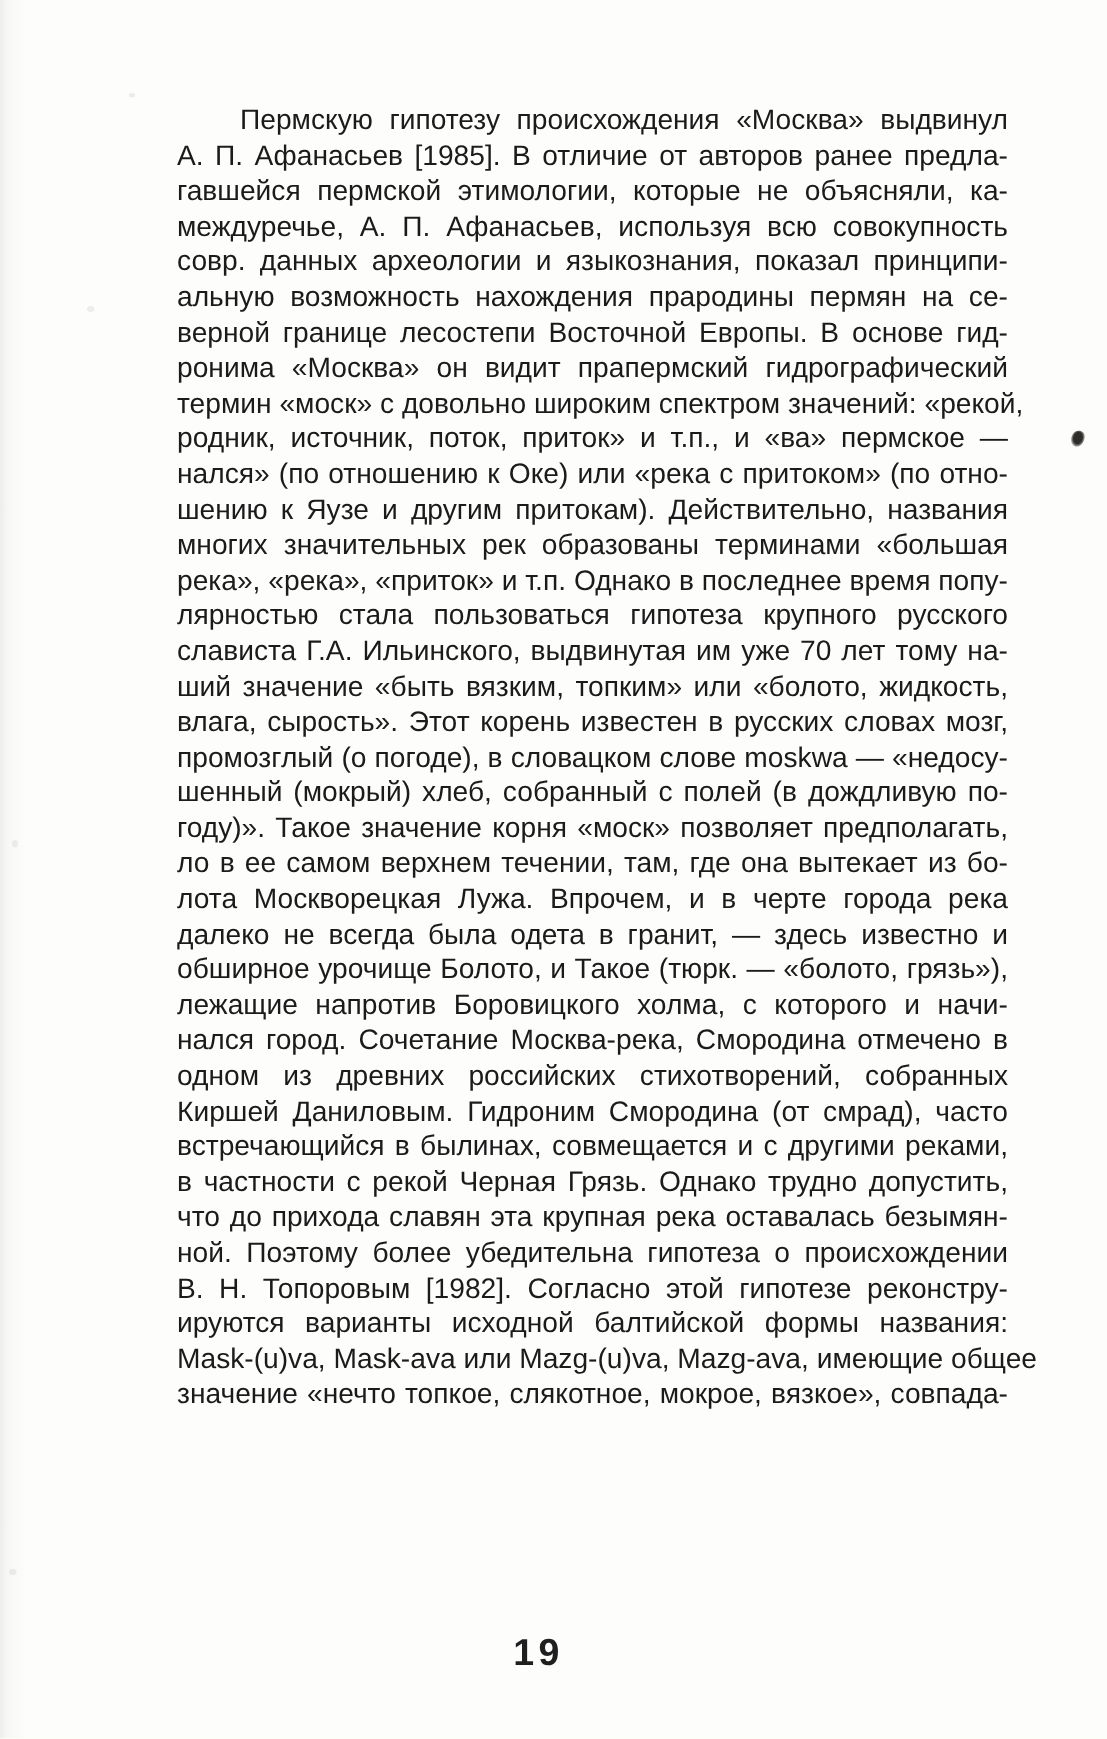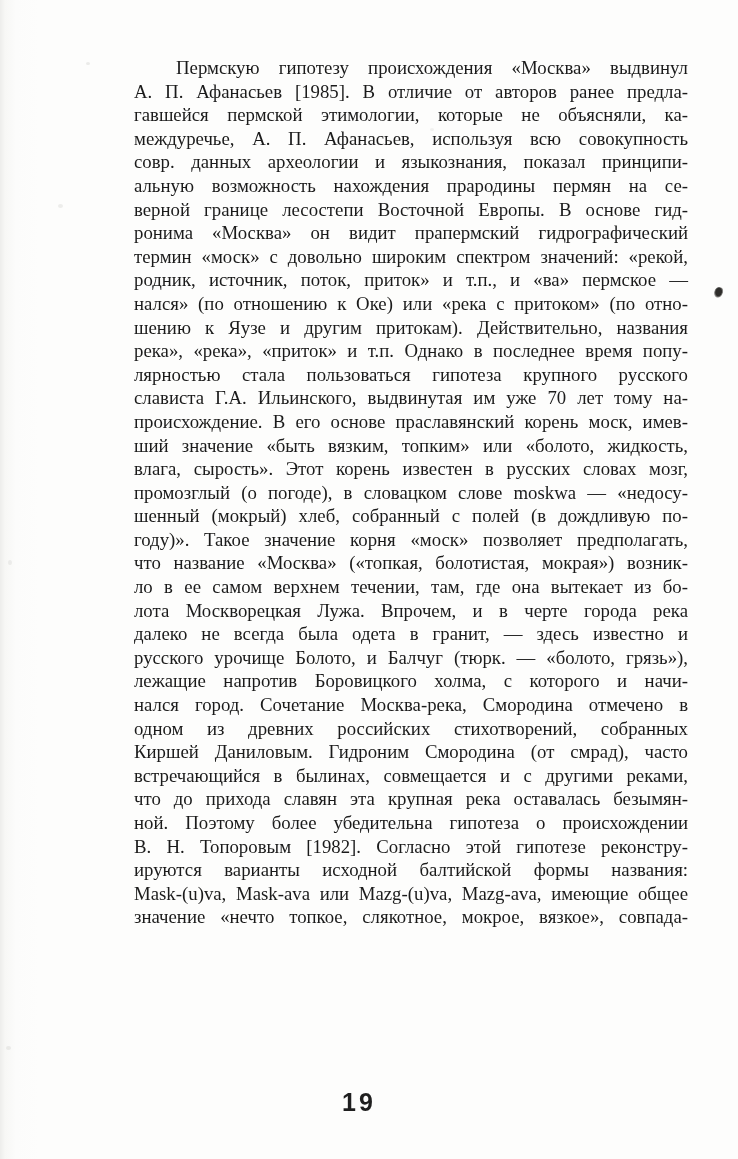--- a/index.html
+++ b/index.html
@@ -15,27 +15,26 @@
     width: 738px;
     height: 1159px;
     background:
       linear-gradient(to right, #ededeb 0px, #f7f7f5 5px, #fcfcfb 16px, #fdfdfc 40px),
       #fdfdfc;
     overflow: hidden;
   }
   .text-block {
     position: absolute;
     left: 118px;
-    top: 56px;
+    top: 68px;
     width: 554px;
     color: #1b1b1b;
-    font-family: Liberation Serif, serif;
+    font-family: Liberation Sans, sans-serif;
     font-size: 18.8px;
     line-height: 23.6px;
-    margin-left: 16px;
     -webkit-font-smoothing: antialiased;
   }
   .line {
     box-sizing: border-box;
     width: 554px;
     height: 23.6px;
     text-align: justify;
     text-align-last: justify;
     -moz-text-align-last: justify;
     white-space: nowrap;
@@ -87,39 +86,39 @@
       <div class="line">гавшейся пермской этимологии, которые не объясняли, ка-</div>
       <div class="line">междуречье, А. П. Афанасьев, используя всю совокупность</div>
       <div class="line">совр. данных археологии и языкознания, показал принципи-</div>
       <div class="line">альную возможность нахождения прародины пермян на се-</div>
       <div class="line">верной границе лесостепи Восточной Европы. В основе гид-</div>
       <div class="line">ронима «Москва» он видит прапермский гидрографический</div>
       <div class="line">термин «моск» с довольно широким спектром значений: «рекой,</div>
       <div class="line">родник, источник, поток, приток» и т.п., и «ва» пермское —</div>
       <div class="line">нался» (по отношению к Оке) или «река с притоком» (по отно-</div>
       <div class="line">шению к Яузе и другим притокам). Действительно, названия</div>
+      <div class="line">многих значительных рек образованы терминами «большая</div>
       <div class="line">река», «река», «приток» и т.п. Однако в последнее время попу-</div>
       <div class="line">лярностью стала пользоваться гипотеза крупного русского</div>
       <div class="line">слависта Г.А. Ильинского, выдвинутая им уже 70 лет тому на-</div>
-      <div class="line">происхождение. В его основе праславянский корень моск, имев-</div>
       <div class="line">ший значение «быть вязким, топким» или «болото, жидкость,</div>
       <div class="line">влага, сырость». Этот корень известен в русских словах мозг,</div>
       <div class="line">промозглый (о погоде), в словацком слове moskwa — «недосу-</div>
       <div class="line">шенный (мокрый) хлеб, собранный с полей (в дождливую по-</div>
       <div class="line">году)». Такое значение корня «моск» позволяет предполагать,</div>
-      <div class="line">что название «Москва» («топкая, болотистая, мокрая») возник-</div>
       <div class="line">ло в ее самом верхнем течении, там, где она вытекает из бо-</div>
       <div class="line">лота Москворецкая Лужа. Впрочем, и в черте города река</div>
       <div class="line">далеко не всегда была одета в гранит, — здесь известно и</div>
-      <div class="line">русского урочище Болото, и Балчуг (тюрк. — «болото, грязь»),</div>
+      <div class="line">обширное урочище Болото, и Такое (тюрк. — «болото, грязь»),</div>
       <div class="line">лежащие напротив Боровицкого холма, с которого и начи-</div>
       <div class="line">нался город. Сочетание Москва-река, Смородина отмечено в</div>
       <div class="line">одном из древних российских стихотворений, собранных</div>
       <div class="line">Киршей Даниловым. Гидроним Смородина (от смрад), часто</div>
       <div class="line">встречающийся в былинах, совмещается и с другими реками,</div>
+      <div class="line">в частности с рекой Черная Грязь. Однако трудно допустить,</div>
       <div class="line">что до прихода славян эта крупная река оставалась безымян-</div>
       <div class="line">ной. Поэтому более убедительна гипотеза о происхождении</div>
       <div class="line">В. Н. Топоровым [1982]. Согласно этой гипотезе реконстру-</div>
       <div class="line">ируются варианты исходной балтийской формы названия:</div>
       <div class="line">Mask-(u)va, Mask-ava или Mazg-(u)va, Mazg-ava, имеющие общее</div>
       <div class="line">значение «нечто топкое, слякотное, мокрое, вязкое», совпада-</div>
     </div>
   <div class="ink-speck"></div>
   <div class="scan-speck sp1"></div>
   <div class="scan-speck sp2"></div>

